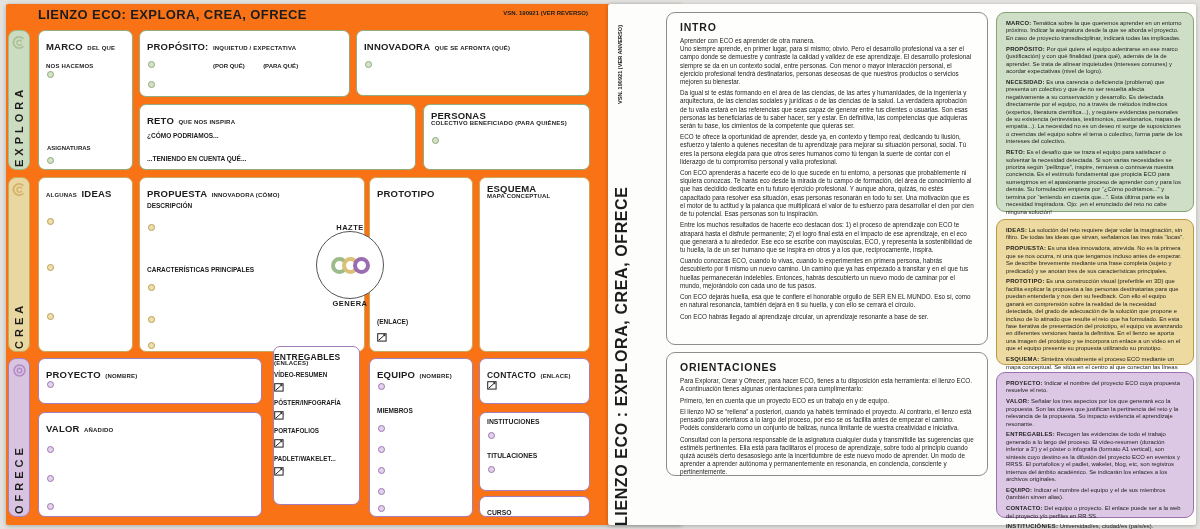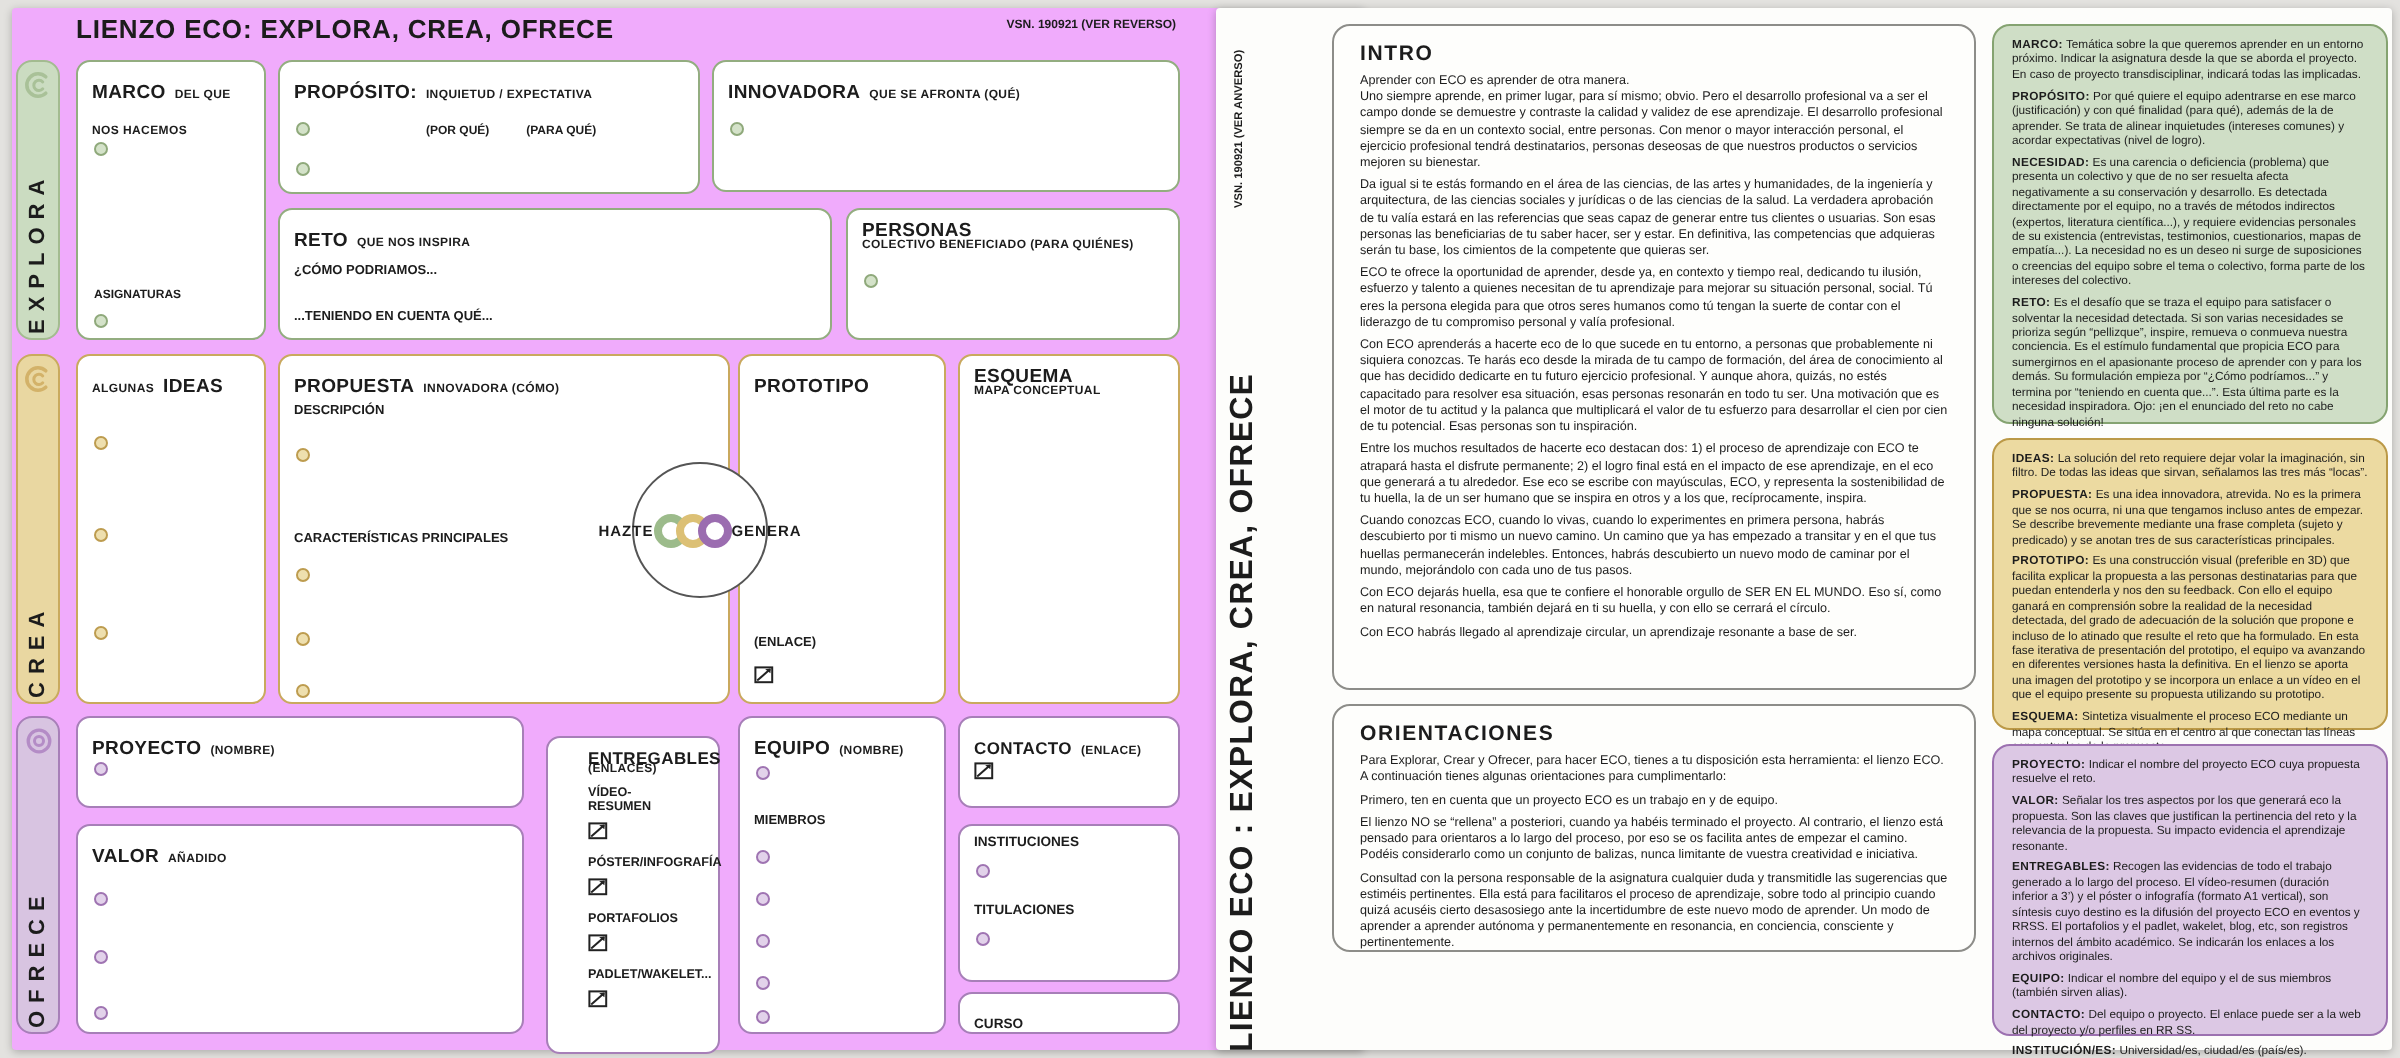--- a/index.html
+++ b/index.html
@@ -4,21 +4,21 @@
 <style>
   html,body{margin:0;padding:0;}
   body{
     width:1200px;height:529px;position:relative;overflow:hidden;
     background:#e3e2df;
     font-family:"Liberation Sans","DejaVu Sans",sans-serif;
     color:#1c1c1c;
     -webkit-font-smoothing:antialiased;
   }
   .page{position:absolute;box-shadow:0 1px 4px rgba(0,0,0,.25);}
-  #front-page{left:6px;top:4px;width:676px;height:521px;background:#f0abfc;border-radius:2px;}
+  #front-page{left:6px;top:4px;width:676px;height:521px;background:#f97316;border-radius:2px;}
   #back-page{left:608px;top:4px;width:588px;height:521px;background:#fdfdfb;border-radius:2px;}
 
   .abs{position:absolute;}
 
   
   .front-title{left:38px;top:7px;font-size:13px;font-weight:bold;letter-spacing:.4px;}
   .front-version{left:420px;top:10px;width:168px;text-align:right;font-size:6px;font-weight:bold;}
 
   .tab{left:8px;width:22px;border-radius:8px;display:flex;flex-direction:column;align-items:center;padding-top:4px;box-sizing:border-box;}
   .tab-explora{top:30px;height:140px;background:#cbdcc1;border:1px solid #a3bb90;}
@@ -37,21 +37,21 @@
   .dot{width:5px;height:5px;border-radius:50%;display:inline-block;}
   .dot-g{background:#d4e2c9;border:1px solid #8fa97b;}
   .dot-y{background:#eedfae;border:1px solid #bd9c4f;}
   .dot-p{background:#e2d2ea;border:1px solid #9f74b2;}
   .dotpos{position:absolute;}
 
   .linkicon{display:inline-block;line-height:0;}
 
   
   #badge{left:316px;top:231px;width:66px;height:66px;border-radius:50%;background:#fff;
-    border:1.5px solid #555;display:flex;align-items:center;justify-content:center;z-index:5;}
+    border:1.5px solid #555;display:flex;flex-direction:column;align-items:center;justify-content:center;z-index:5;gap:24px;}
   .badge-word{font-size:7.5px;font-weight:bold;letter-spacing:.5px;}
   .rings{display:flex;align-items:center;height:18px;margin:1px 0;}
   .ring{width:9px;height:9px;border-radius:50%;background:#fff;display:inline-block;}
   .ring-g{border:4px solid #9cbb8b;}
   .ring-y{border:4px solid #dcc075;margin-left:-6px;}
   .ring-p{border:4px solid #9b6db0;margin-left:-6px;}
 
   
   .rot{position:absolute;transform-origin:0 0;transform:rotate(-90deg);white-space:nowrap;}
   #back-side-title{left:613px;top:526px;width:440px;height:22px;font-size:16px;font-weight:bold;letter-spacing:.6px;}
@@ -200,21 +200,21 @@
   </div>
 
   <div class="cbox cbox-p" style="left:32px;top:408px;width:224px;height:105px;">
     <span class="bt">VALOR</span>
     <span class="bs">AÑADIDO</span>
     <span class="dot dot-p dotpos" style="left:8px;top:33px;"></span>
     <span class="dot dot-p dotpos" style="left:8px;top:62px;"></span>
     <span class="dot dot-p dotpos" style="left:8px;top:90px;"></span>
   </div>
 
-  <div class="cbox cbox-p" style="left:267px;top:364px;width:87px;height:159px;padding:5px 20px;">
+  <div class="cbox cbox-p" style="left:267px;top:342px;width:87px;height:159px;padding:5px 0;">
     <div class="bt" style="font-size:8.5px;">ENTREGABLES</div>
     <div class="bs" style="margin-top:-2px;">(ENLACES)</div>
     <div class="bslight" style="margin-top:5px;font-size:6.3px;">VÍDEO-RESUMEN</div>
     <span class="linkicon">
       <svg width="10" height="9" viewBox="0 0 10 9">
           <rect x="0.7" y="0.7" width="8.4" height="7.4" fill="#fff" stroke="#222" stroke-width="1"></rect>
           <path d="M1.6 7.3 L8 1.6" stroke="#222" stroke-width="1"></path>
           <path d="M8.4 1.2 L5.6 1.6 L8.2 3.6 Z" fill="#222"></path>
         </svg>
     </span>

